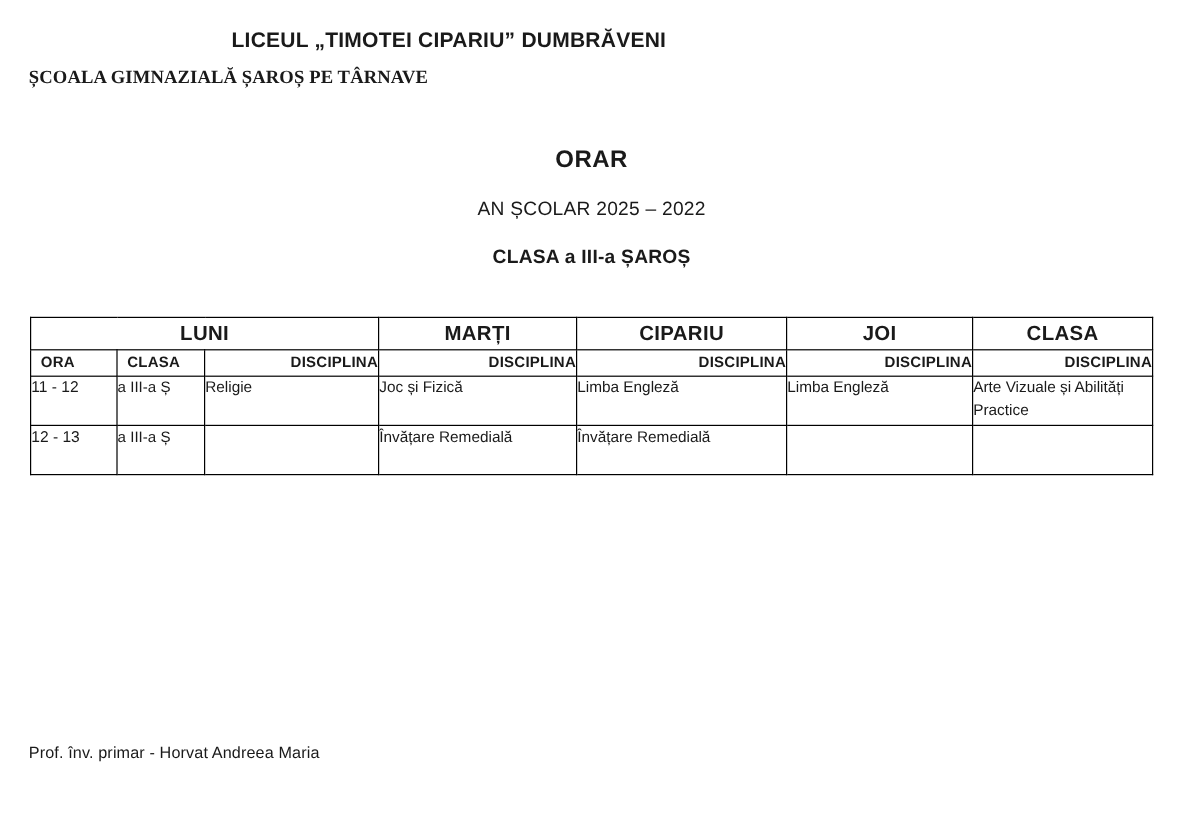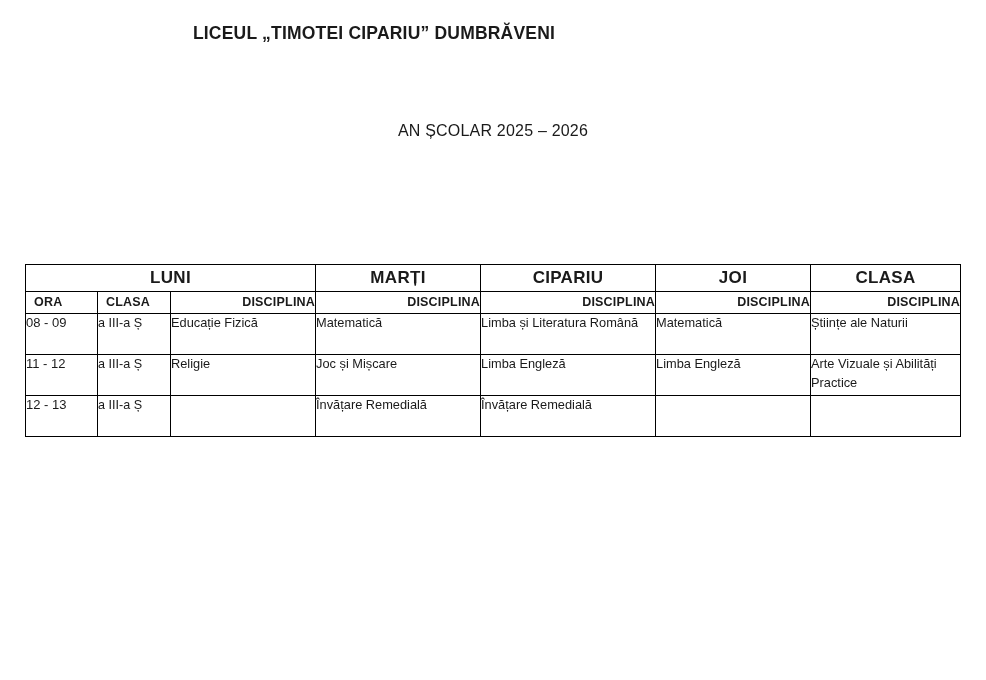--- a/index.html
+++ b/index.html
@@ -154,24 +154,27 @@
     white-space: nowrap;
   }
 </style>
 </head>
 <body>
 
 <div class="page">
 
   <div class="letterhead">
     <div class="school-line-1">LICEUL „TIMOTEI CIPARIU” DUMBRĂVENI</div>
+    <div class="school-line-2">ȘCOALA GIMNAZIALĂ ȘAROȘ PE TÂRNAVE</div>
   </div>
 
   <div class="title-block">
-    <div class="school-year">AN ȘCOLAR 2025 – 2026</div>
+    <div class="doc-title">ORAR</div>
+    <div class="school-year">AN ȘCOLAR 2025 – 2022</div>
+    <div class="class-name">CLASA a III-a  ȘAROȘ</div>
   </div>
 
   <div class="timetable-wrap">
     <table class="timetable">
       <colgroup>
         <col class="c-ora">
         <col class="c-clasa">
         <col class="c-luni">
         <col class="c-marti">
         <col class="c-miercuri">
@@ -191,44 +194,36 @@
           <th class="sub-head left">CLASA</th>
           <th class="sub-head">DISCIPLINA</th>
           <th class="sub-head">DISCIPLINA</th>
           <th class="sub-head">DISCIPLINA</th>
           <th class="sub-head">DISCIPLINA</th>
           <th class="sub-head">DISCIPLINA</th>
         </tr>
       </thead>
       <tbody>
         <tr class="data-row">
-          <td class="cell cell-ora">08 - 09</td>
-          <td class="cell cell-clasa">a III-a Ș</td>
-          <td class="cell">Educație Fizică</td>
-          <td class="cell">Matematică</td>
-          <td class="cell">Limba și Literatura Română</td>
-          <td class="cell">Matematică</td>
-          <td class="cell">Științe ale Naturii</td>
-        </tr>
-        <tr class="data-row">
           <td class="cell cell-ora">11 - 12</td>
           <td class="cell cell-clasa">a III-a Ș</td>
           <td class="cell">Religie</td>
-          <td class="cell">Joc și Mișcare</td>
+          <td class="cell">Joc și Fizică</td>
           <td class="cell">Limba Engleză</td>
           <td class="cell">Limba Engleză</td>
           <td class="cell">Arte Vizuale și Abilități Practice</td>
         </tr>
         <tr class="data-row">
           <td class="cell cell-ora">12 - 13</td>
           <td class="cell cell-clasa">a III-a Ș</td>
           <td class="cell"></td>
           <td class="cell">Învățare Remedială</td>
           <td class="cell">Învățare Remedială</td>
           <td class="cell"></td>
           <td class="cell"></td>
         </tr>
       </tbody>
     </table>
   </div>
 
+  <div class="footer">Prof. înv. primar  - Horvat Andreea Maria</div>
 
 </div>
 
 </body></html>

